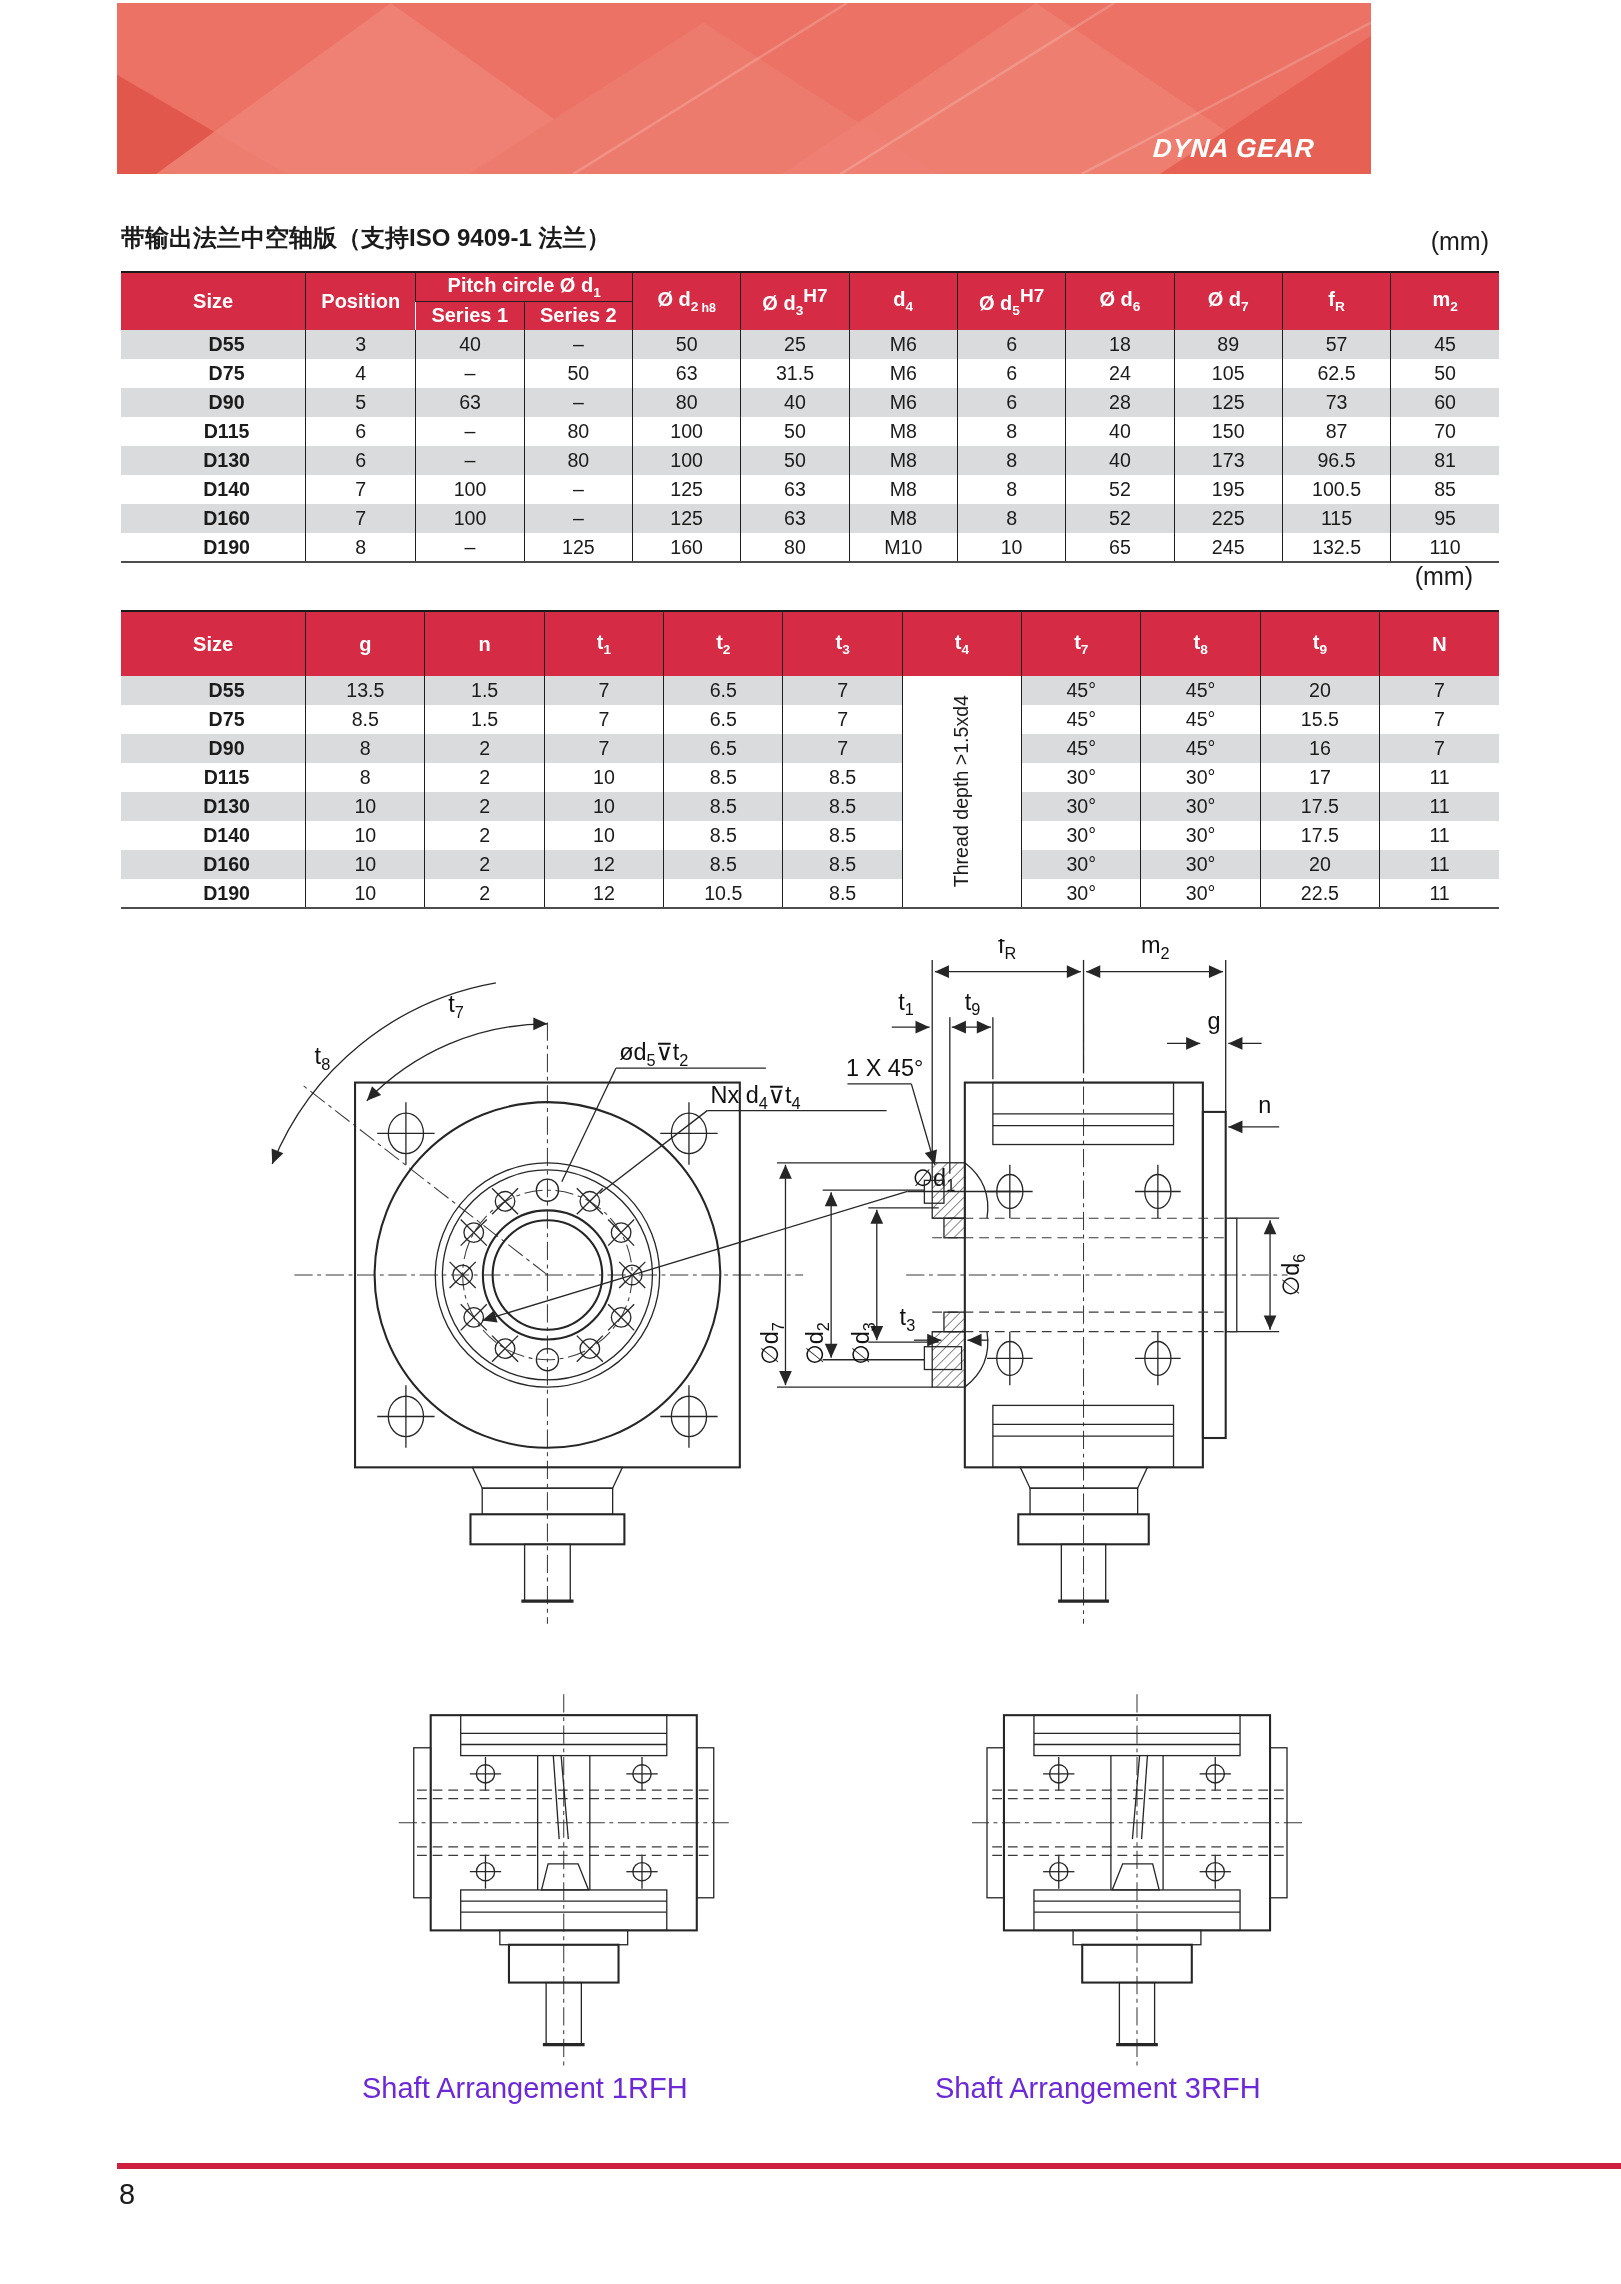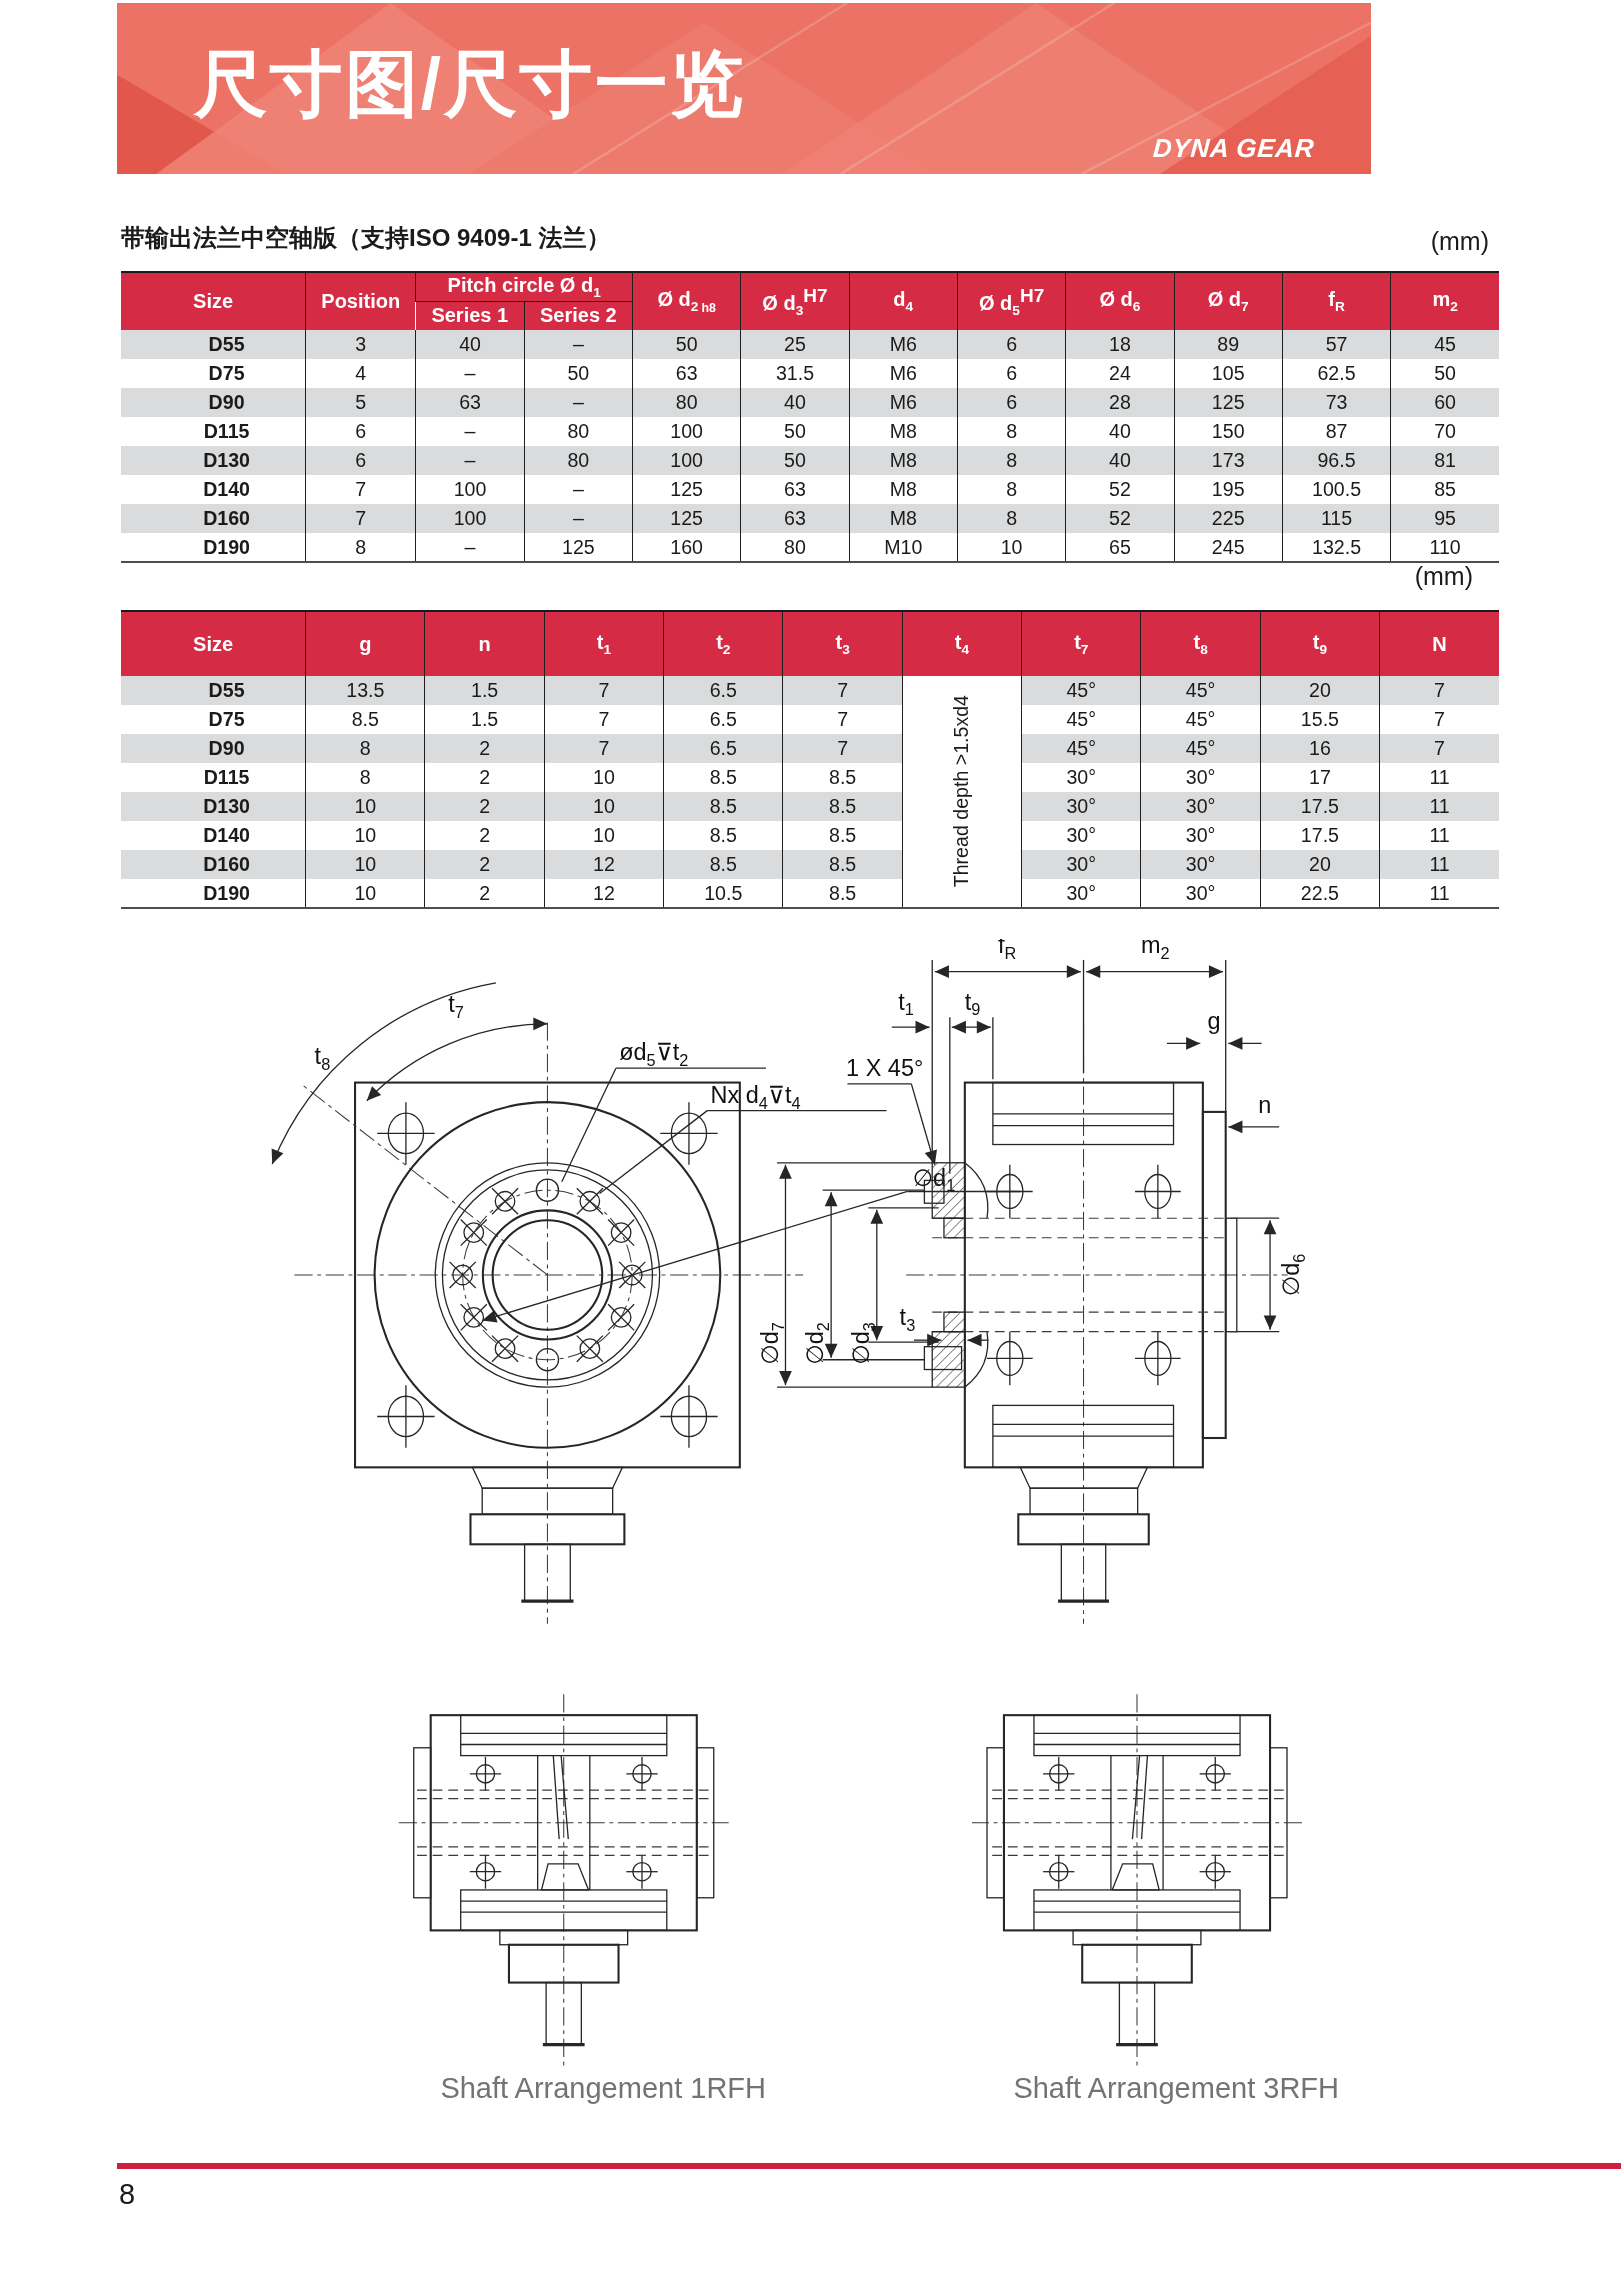--- a/index.html
+++ b/index.html
@@ -25,21 +25,21 @@
   tbody td{font-size:19.6px;background:#fff;}
   tbody tr:nth-child(odd) td{background:#DADBDC;}
   tbody td.csize{font-weight:bold;padding-left:27px;}
   th.seriesRow{border-top:1.3px solid #1f1f1f;}
   td.t4cell{background:#fff !important;}
   .vtext{writing-mode:vertical-rl;transform:rotate(180deg);margin:0 auto;font-size:19.6px;line-height:1.1;white-space:nowrap;}
   sub.s1{font-size:13.7px;vertical-align:-5.2px;} sup.s1{font-size:19px;vertical-align:7.8px;}
   sub.s2{font-size:12.4px;vertical-align:-5.2px;margin-left:3px;}
   
   #drawings{position:absolute;left:117px;top:939px;}
-  .cap{position:absolute;top:2072px;width:404px;text-align:right;font-size:29px;color:#737373;}
+  .cap{position:absolute;top:2072px;width:404px;text-align:left;font-size:29px;color:#6d28d9;}
   #capL{left:362px;} #capR{left:935px;}
   
   .redline{position:absolute;left:117px;top:2163px;width:1504px;height:5.9px;background:#CE1F3F;}
   .pagenum{position:absolute;left:119px;top:2178px;font-size:29px;}
   
   .ln{stroke:#262626;fill:none;stroke-width:2;}
   .md{stroke:#262626;fill:none;stroke-width:3.2;}
   .thk{stroke:#262626;fill:none;stroke-width:5;}
   .dsh{stroke:#3a3a3a;fill:none;stroke-width:1.8;stroke-dasharray:15 9;}
   .cl{stroke:#3a3a3a;fill:none;stroke-width:1.6;stroke-dasharray:28 7 6 7;}
@@ -55,21 +55,20 @@
     <rect x="0" y="0" width="1924" height="262" fill="#EB7264"></rect>
     <polygon points="0,262 0,110 260,262" fill="#E2574B"></polygon>
     <polygon points="60,262 420,0 790,262" fill="#EF8476" opacity="0.85"></polygon>
     <polygon points="540,262 900,30 1260,262" fill="#ED7B6D"></polygon>
     <polygon points="1020,262 1410,0 1800,262" fill="#EE8173" opacity="0.8"></polygon>
     <polygon points="1600,262 1924,50 1924,262" fill="#E66154"></polygon>
     <line x1="1120" y1="0" x2="700" y2="262" stroke="#ffffff" stroke-opacity="0.18" stroke-width="4"></line>
     <line x1="1530" y1="0" x2="1110" y2="262" stroke="#ffffff" stroke-opacity="0.18" stroke-width="4"></line>
     <line x1="1924" y1="30" x2="1480" y2="262" stroke="#ffffff" stroke-opacity="0.18" stroke-width="4"></line>
   </svg>
-  <div class="banner-title">尺寸图/尺寸一览</div>
   <div class="brand">DYNA GEAR</div>
 </div>
 
 <div class="sec-title">带输出法兰中空轴版（支持ISO 9409-1 法兰）</div>
 <div class="unit1">(mm)</div>
 <div class="unit2">(mm)</div>
 
 <div class="twrap" id="t1wrap">
 <table id="t1">
   <colgroup>

